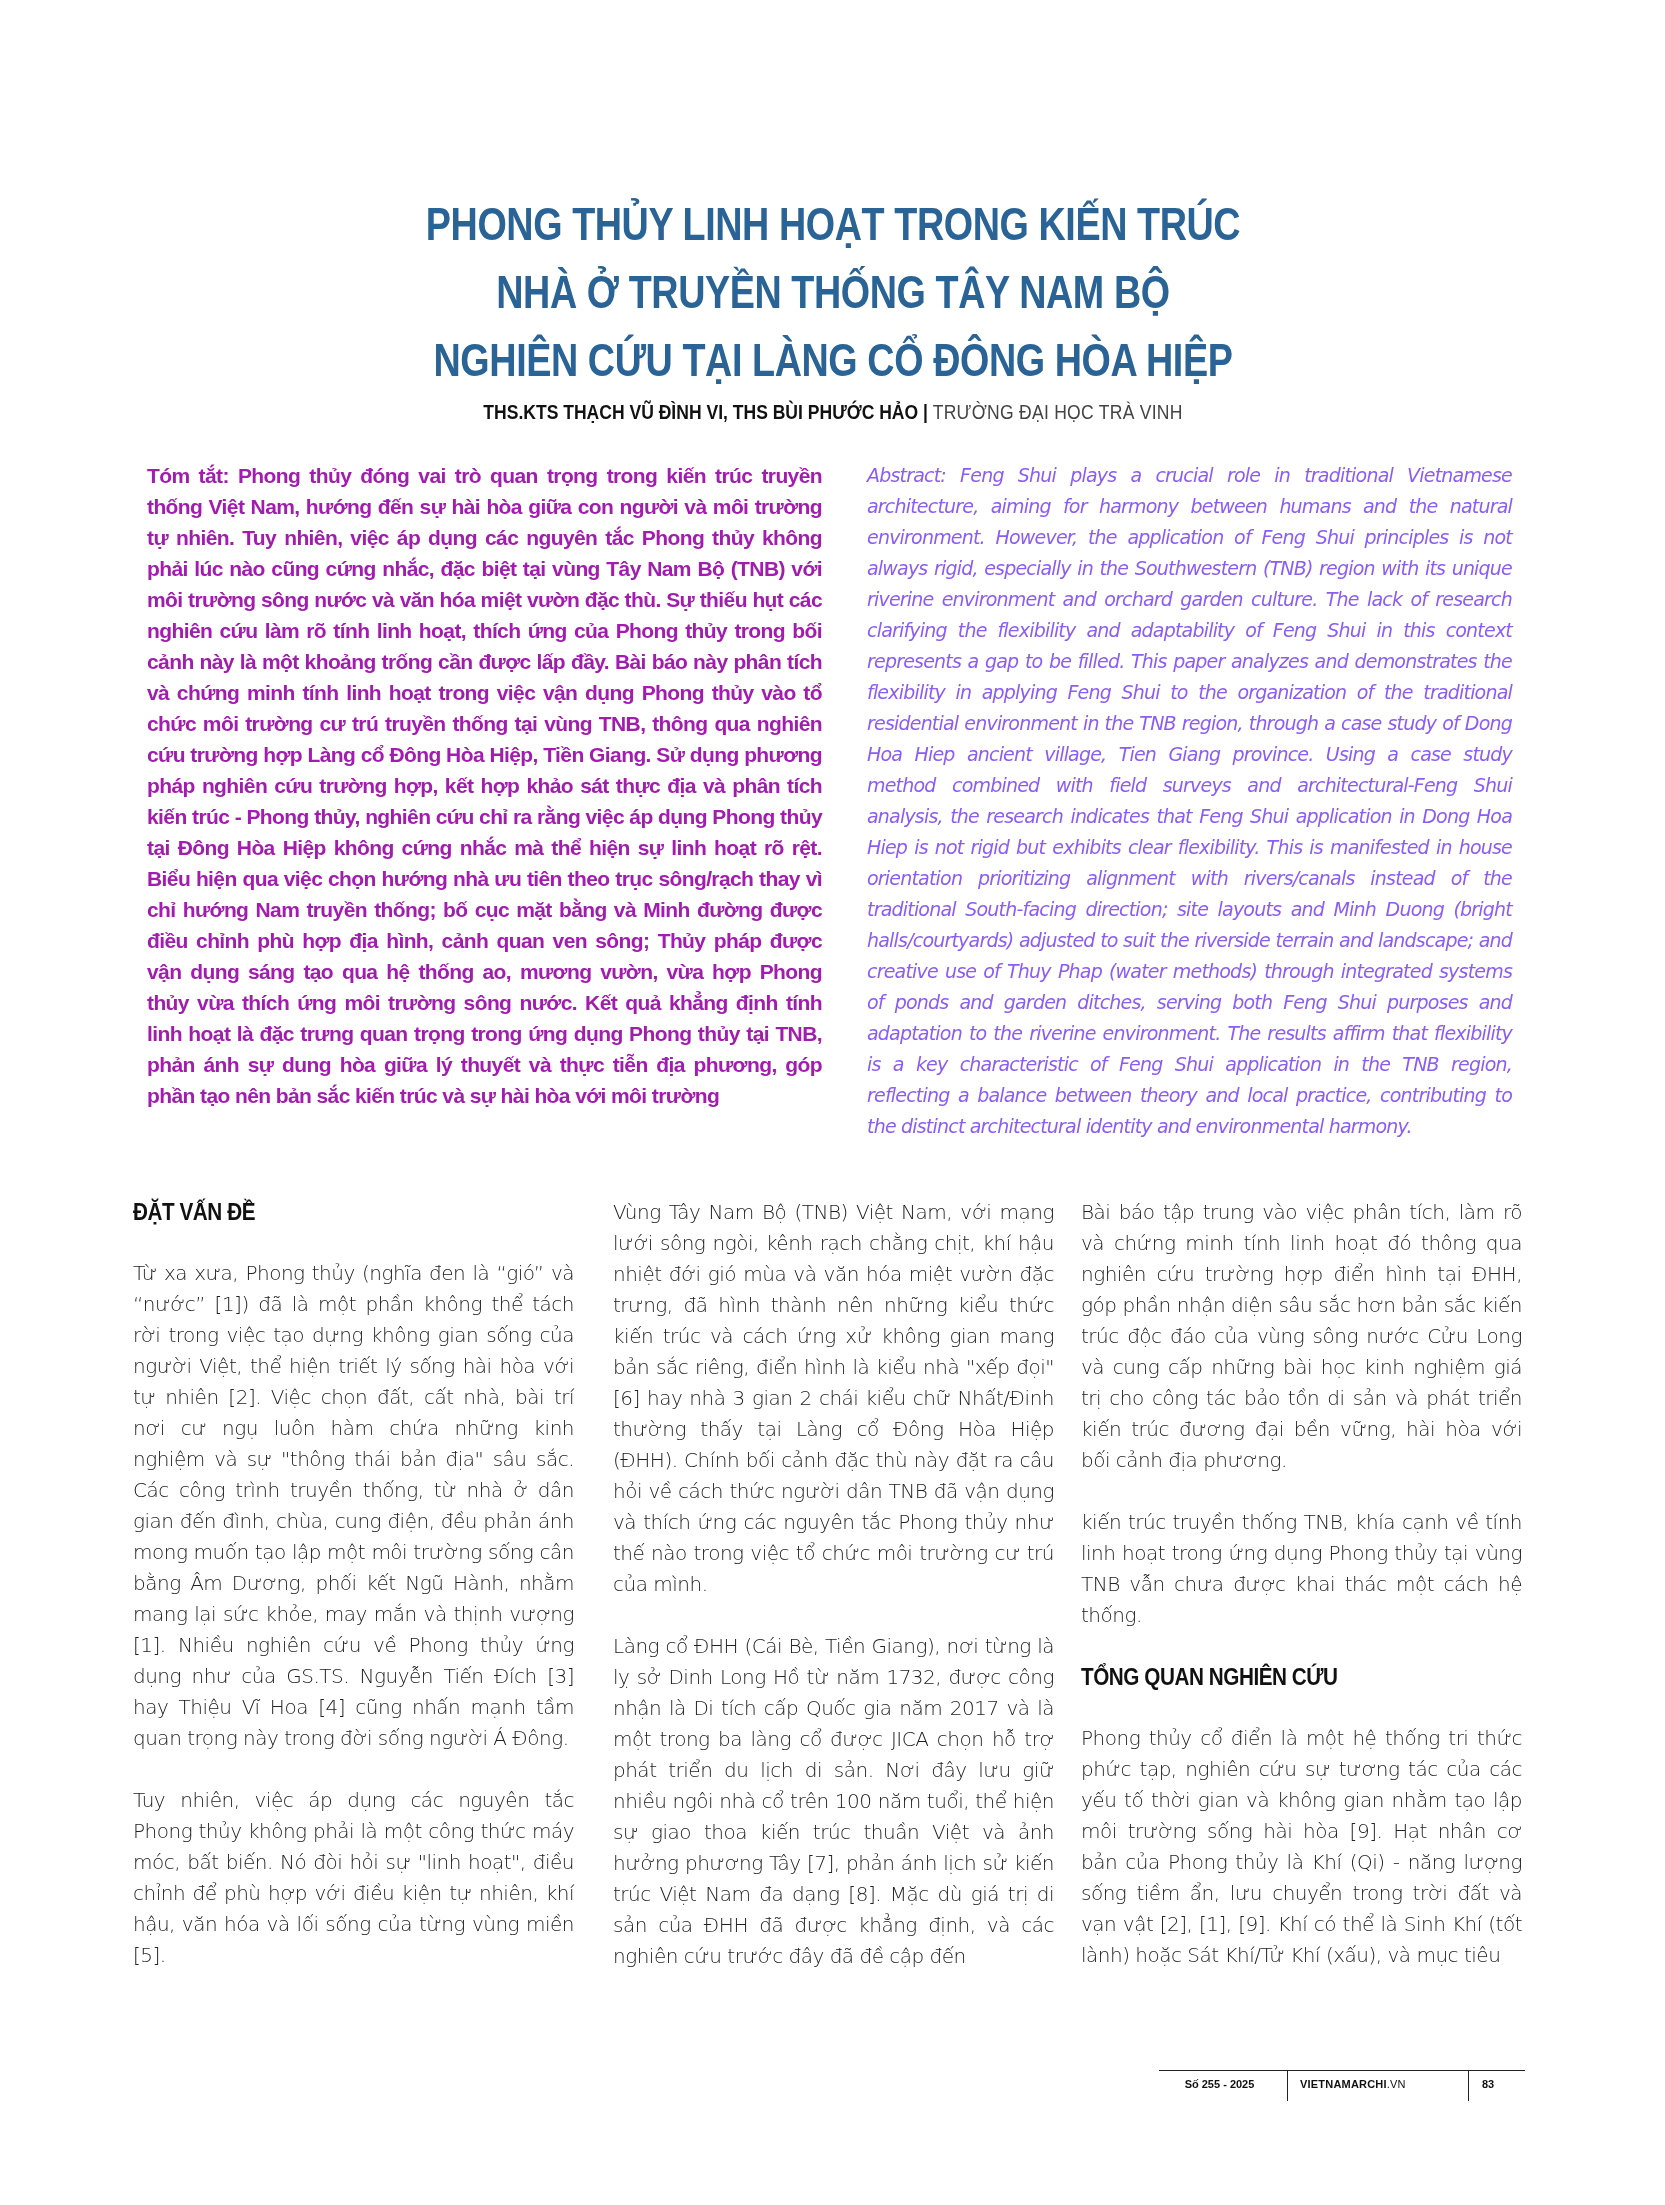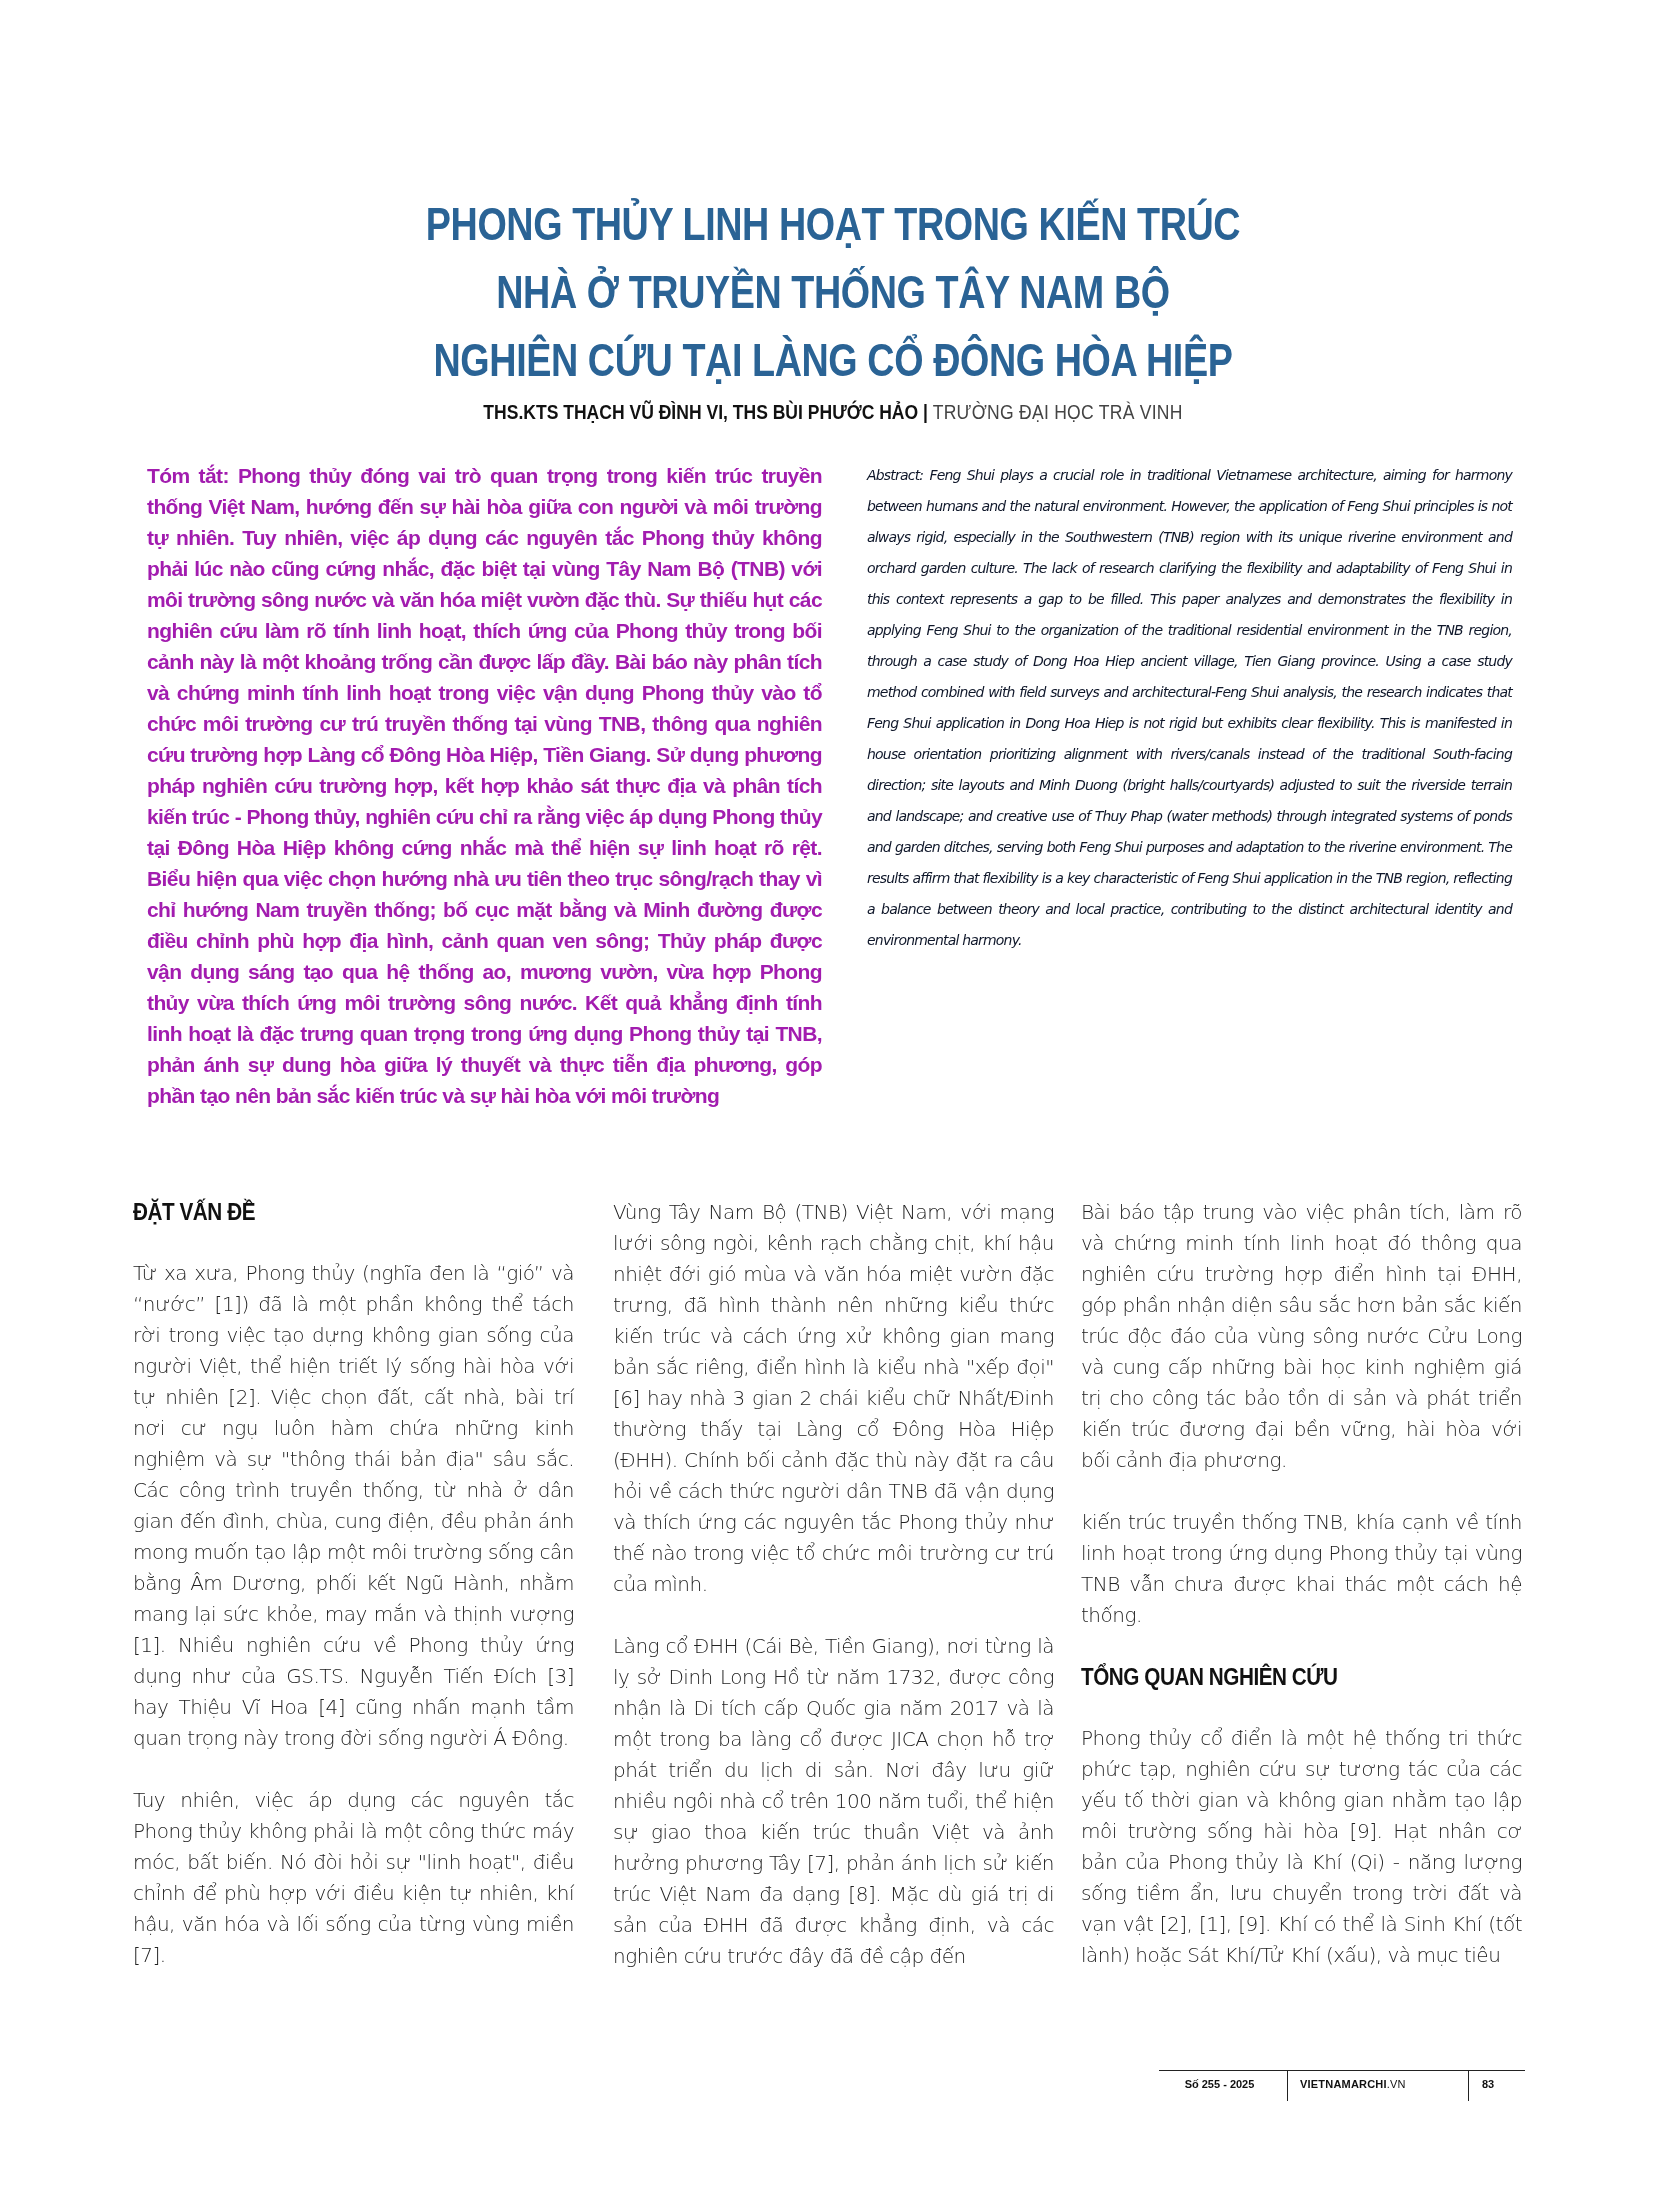--- a/index.html
+++ b/index.html
@@ -22,22 +22,22 @@
   .byline .aff { font-weight: normal; color: #444; letter-spacing: 0.3px; }
   .abs-vn {
     position: absolute; left: 147px; top: 460px; width: 675px;
     font-family: "Liberation Sans", sans-serif; font-weight: bold;
     font-size: 21px; line-height: 31px; text-align: justify;
     color: #a21caf; letter-spacing: -0.6px;
   }
   .abs-en {
     position: absolute; left: 867px; top: 460px; width: 645px;
     font-family: "DejaVu Sans", sans-serif; font-style: italic;
-    font-size: 14px; line-height: 31px; text-align: justify;
-    color: #0f172a; font-weight: 200; letter-spacing: -0.8px;
+    font-size: 19px; line-height: 31px; text-align: justify;
+    color: #8b5cf6; font-weight: 200; letter-spacing: -0.8px;
   }
   .col {
     position: absolute; top: 1197px; width: 441px;
     font-family: "DejaVu Sans", sans-serif; font-size: 20px; line-height: 31px;
     text-align: justify; color: #222; font-weight: 200; letter-spacing: -0.5px;
   }
   .col1 { left: 133px; }
   .col2 { left: 613px; }
   .col3 { left: 1081px; }
   .col h2 {
@@ -71,21 +71,21 @@
 <div class="byline">
   <span class="authors">THS.KTS THẠCH VŨ ĐÌNH VI, THS BÙI PHƯỚC HẢO</span><span class="sep">|</span><span class="aff">TRƯỜNG ĐẠI HỌC TRÀ VINH</span>
 </div>
 
 <div class="abs-vn">Tóm tắt:  Phong thủy đóng vai trò quan trọng trong kiến trúc truyền thống Việt Nam, hướng đến sự hài hòa giữa con người và môi trường tự nhiên. Tuy nhiên, việc áp dụng các nguyên tắc Phong thủy không phải lúc nào cũng cứng nhắc, đặc biệt tại vùng Tây Nam Bộ (TNB) với môi trường sông nước và văn hóa miệt vườn đặc thù. Sự thiếu hụt các nghiên cứu làm rõ tính linh hoạt, thích ứng của Phong thủy trong bối cảnh này là một khoảng trống cần được lấp đầy. Bài báo này phân tích và chứng minh tính linh hoạt trong việc vận dụng Phong thủy vào tổ chức môi trường cư trú truyền thống tại vùng TNB, thông qua nghiên cứu trường hợp Làng cổ Đông Hòa Hiệp, Tiền Giang. Sử dụng phương pháp nghiên cứu trường hợp, kết hợp khảo sát thực địa và phân tích kiến trúc - Phong thủy, nghiên cứu chỉ ra rằng việc áp dụng Phong thủy tại Đông Hòa Hiệp không cứng nhắc mà thể hiện sự linh hoạt rõ rệt. Biểu hiện qua việc chọn hướng nhà ưu tiên theo trục sông/rạch thay vì chỉ hướng Nam truyền thống; bố cục mặt bằng và Minh đường được điều chỉnh phù hợp địa hình, cảnh quan ven sông; Thủy pháp được vận dụng sáng tạo qua hệ thống ao, mương vườn, vừa hợp Phong thủy vừa thích ứng môi trường sông nước. Kết quả khẳng định tính linh hoạt là đặc trưng quan trọng trong ứng dụng Phong thủy tại TNB, phản ánh sự dung hòa giữa lý thuyết và thực tiễn địa phương, góp phần tạo nên bản sắc kiến trúc và sự hài hòa với môi trường</div>
 <div class="abs-en">Abstract: Feng Shui plays a crucial role in traditional Vietnamese architecture, aiming for harmony between humans and the natural environment. However, the application of Feng Shui principles is not always rigid, especially in the Southwestern (TNB) region with its unique riverine environment and orchard garden culture. The lack of research clarifying the flexibility and adaptability of Feng Shui in this context represents a gap to be filled. This paper analyzes and demonstrates the flexibility in applying Feng Shui to the organization of the traditional residential environment in the TNB region, through a case study of Dong Hoa Hiep ancient village, Tien Giang province. Using a case study method combined with field surveys and architectural-Feng Shui analysis, the research indicates that Feng Shui application in Dong Hoa Hiep is not rigid but exhibits clear flexibility. This is manifested in house orientation prioritizing alignment with rivers/canals instead of the traditional South-facing direction; site layouts and Minh Duong (bright halls/courtyards) adjusted to suit the riverside terrain and landscape; and creative use of Thuy Phap (water methods) through integrated systems of ponds and garden ditches, serving both Feng Shui purposes and adaptation to the riverine environment. The results affirm that flexibility is a key characteristic of Feng Shui application in the TNB region, reflecting a balance between theory and local practice, contributing to the distinct architectural identity and environmental harmony.</div>
 
 <div class="col col1">
   <h2>ĐẶT VẤN ĐỀ</h2>
   <p>Từ xa xưa, Phong thủy (nghĩa đen là “gió” và “nước” [1]) đã là một phần không thể tách rời trong việc tạo dựng không gian sống của người Việt, thể hiện triết lý sống hài hòa với tự nhiên [2]. Việc chọn đất, cất nhà, bài trí nơi cư ngụ luôn hàm chứa những kinh nghiệm và sự "thông thái bản địa" sâu sắc. Các công trình truyền thống, từ nhà ở dân gian đến đình, chùa, cung điện, đều phản ánh mong muốn tạo lập một môi trường sống cân bằng Âm Dương, phối kết Ngũ Hành, nhằm mang lại sức khỏe, may mắn và thịnh vượng [1]. Nhiều nghiên cứu về Phong thủy ứng dụng như của GS.TS. Nguyễn Tiến Đích [3] hay Thiệu Vĩ Hoa [4] cũng nhấn mạnh tầm quan trọng này trong đời sống người Á Đông.</p>
-  <p>Tuy nhiên, việc áp dụng các nguyên tắc Phong thủy không phải là một công thức máy móc, bất biến. Nó đòi hỏi sự "linh hoạt", điều chỉnh để phù hợp với điều kiện tự nhiên, khí hậu, văn hóa và lối sống của từng vùng miền [7].</p>
+  <p>Tuy nhiên, việc áp dụng các nguyên tắc Phong thủy không phải là một công thức máy móc, bất biến. Nó đòi hỏi sự "linh hoạt", điều chỉnh để phù hợp với điều kiện tự nhiên, khí hậu, văn hóa và lối sống của từng vùng miền [5].</p>
 </div>
 
 <div class="col col2">
   <p>Vùng Tây Nam Bộ (TNB) Việt Nam, với mạng lưới sông ngòi, kênh rạch chằng chịt, khí hậu nhiệt đới gió mùa và văn hóa miệt vườn đặc trưng, đã hình thành nên những kiểu thức kiến trúc và cách ứng xử không gian mang bản sắc riêng, điển hình là kiểu nhà "xếp đọi" [6] hay nhà 3 gian 2 chái kiểu chữ Nhất/Đinh thường thấy tại Làng cổ Đông Hòa Hiệp (ĐHH). Chính bối cảnh đặc thù này đặt ra câu hỏi về cách thức người dân TNB đã vận dụng và thích ứng các nguyên tắc Phong thủy như thế nào trong việc tổ chức môi trường cư trú của mình.</p>
   <p>Làng cổ ĐHH (Cái Bè, Tiền Giang), nơi từng là lỵ sở Dinh Long Hồ từ năm 1732, được công nhận là Di tích cấp Quốc gia năm 2017 và là một trong ba làng cổ được JICA chọn hỗ trợ phát triển du lịch di sản. Nơi đây lưu giữ nhiều ngôi nhà cổ trên 100 năm tuổi, thể hiện sự giao thoa kiến trúc thuần Việt và ảnh hưởng phương Tây [7], phản ánh lịch sử kiến trúc Việt Nam đa dạng [8]. Mặc dù giá trị di sản của ĐHH đã được khẳng định, và các nghiên cứu trước đây đã đề cập đến</p>
 </div>
 
 <div class="col col3">
   <p>Bài báo tập trung vào việc phân tích, làm rõ và chứng minh tính linh hoạt đó thông qua nghiên cứu trường hợp điển hình tại ĐHH, góp phần nhận diện sâu sắc hơn bản sắc kiến trúc độc đáo của vùng sông nước Cửu Long và cung cấp những bài học kinh nghiệm giá trị cho công tác bảo tồn di sản và phát triển kiến trúc đương đại bền vững, hài hòa với bối cảnh địa phương.</p>
   <p>kiến trúc truyền thống TNB, khía cạnh về tính linh hoạt trong ứng dụng Phong thủy tại vùng TNB vẫn chưa được khai thác một cách hệ thống.</p>

